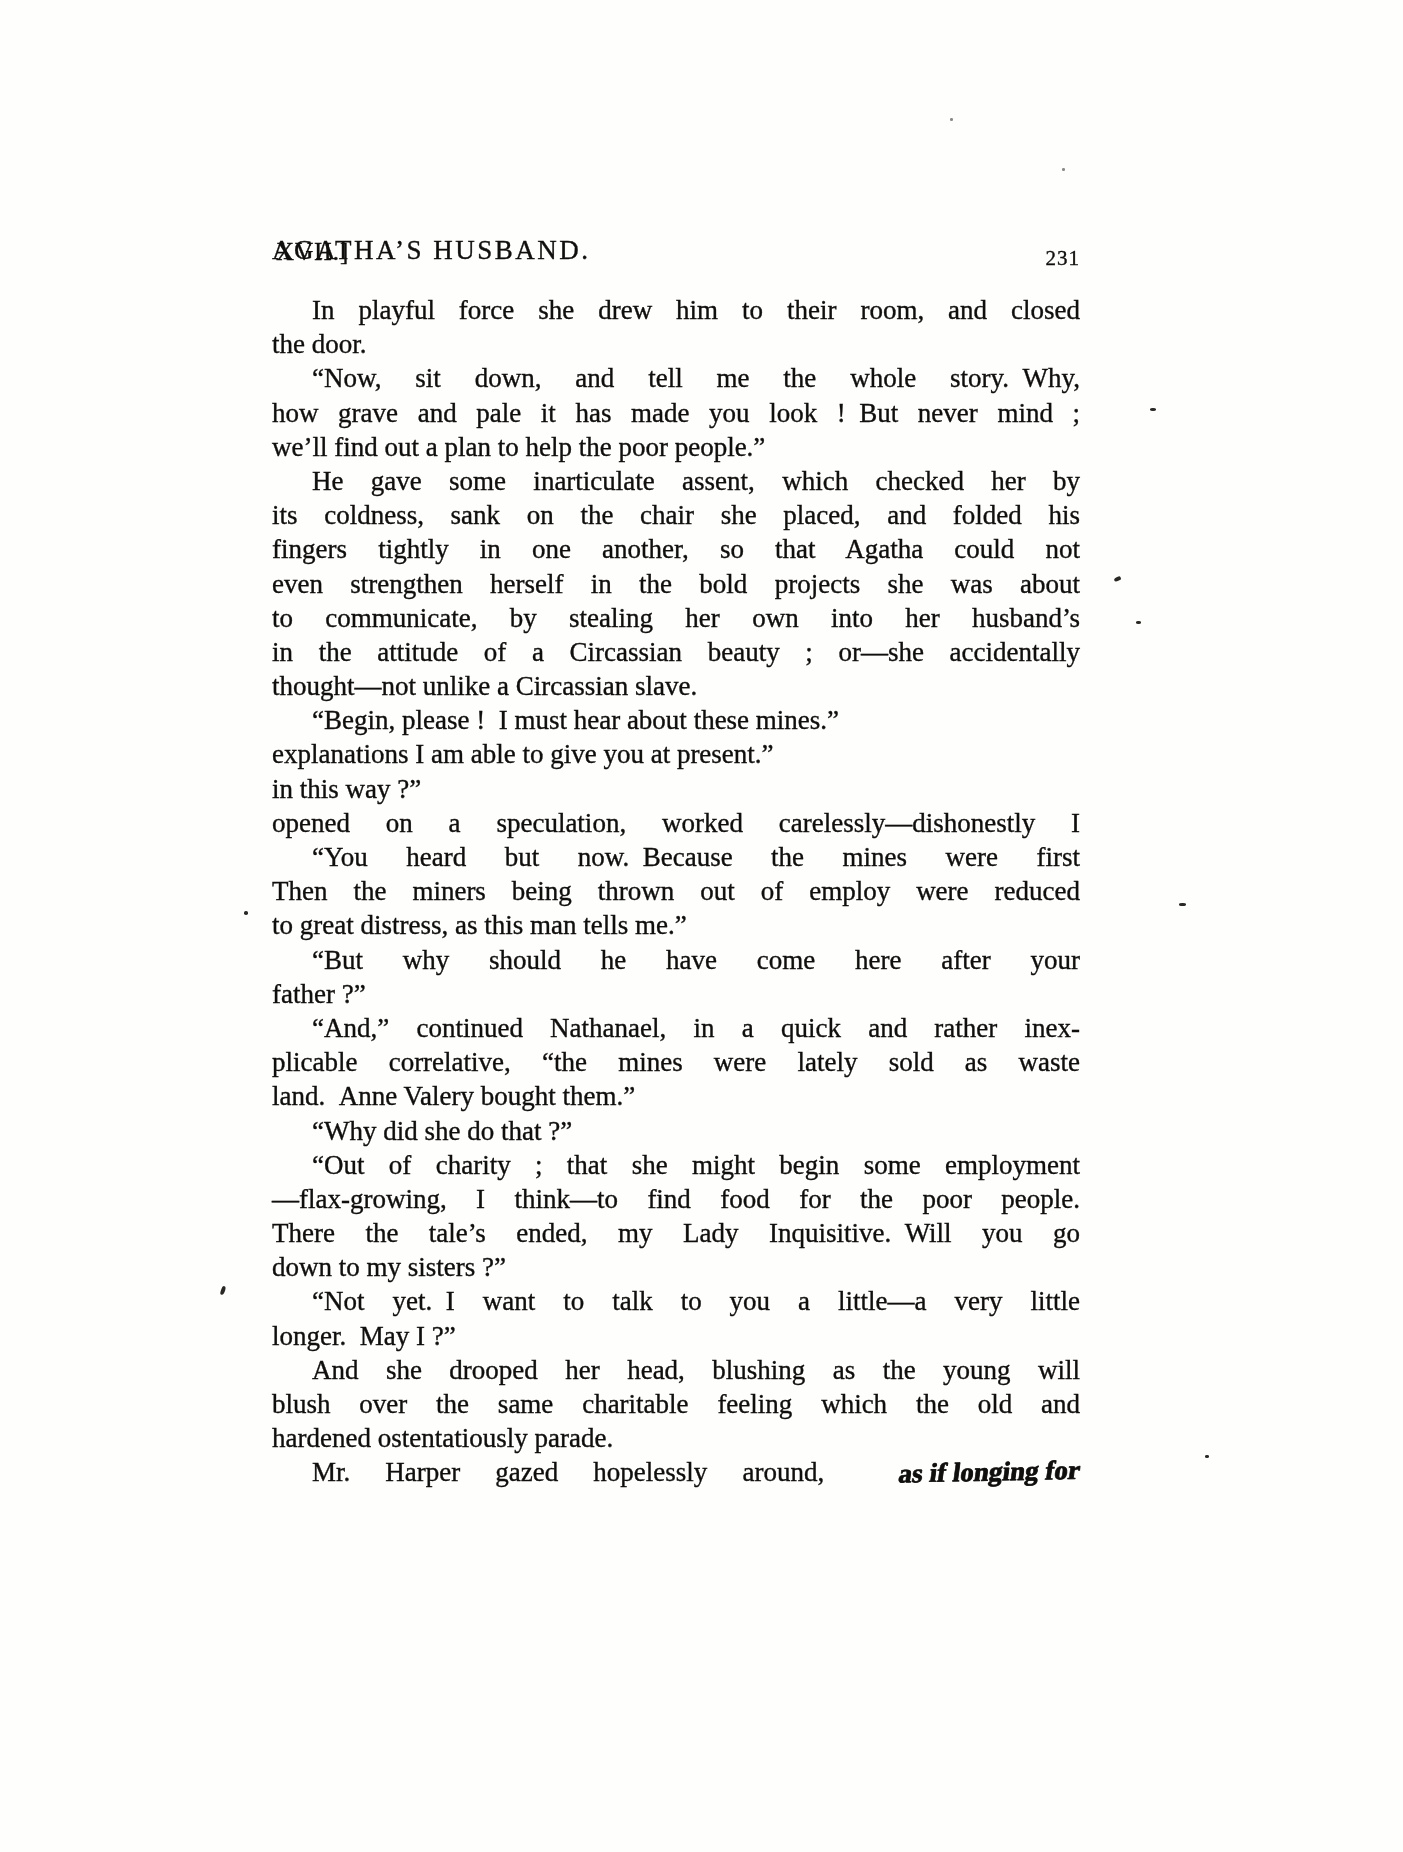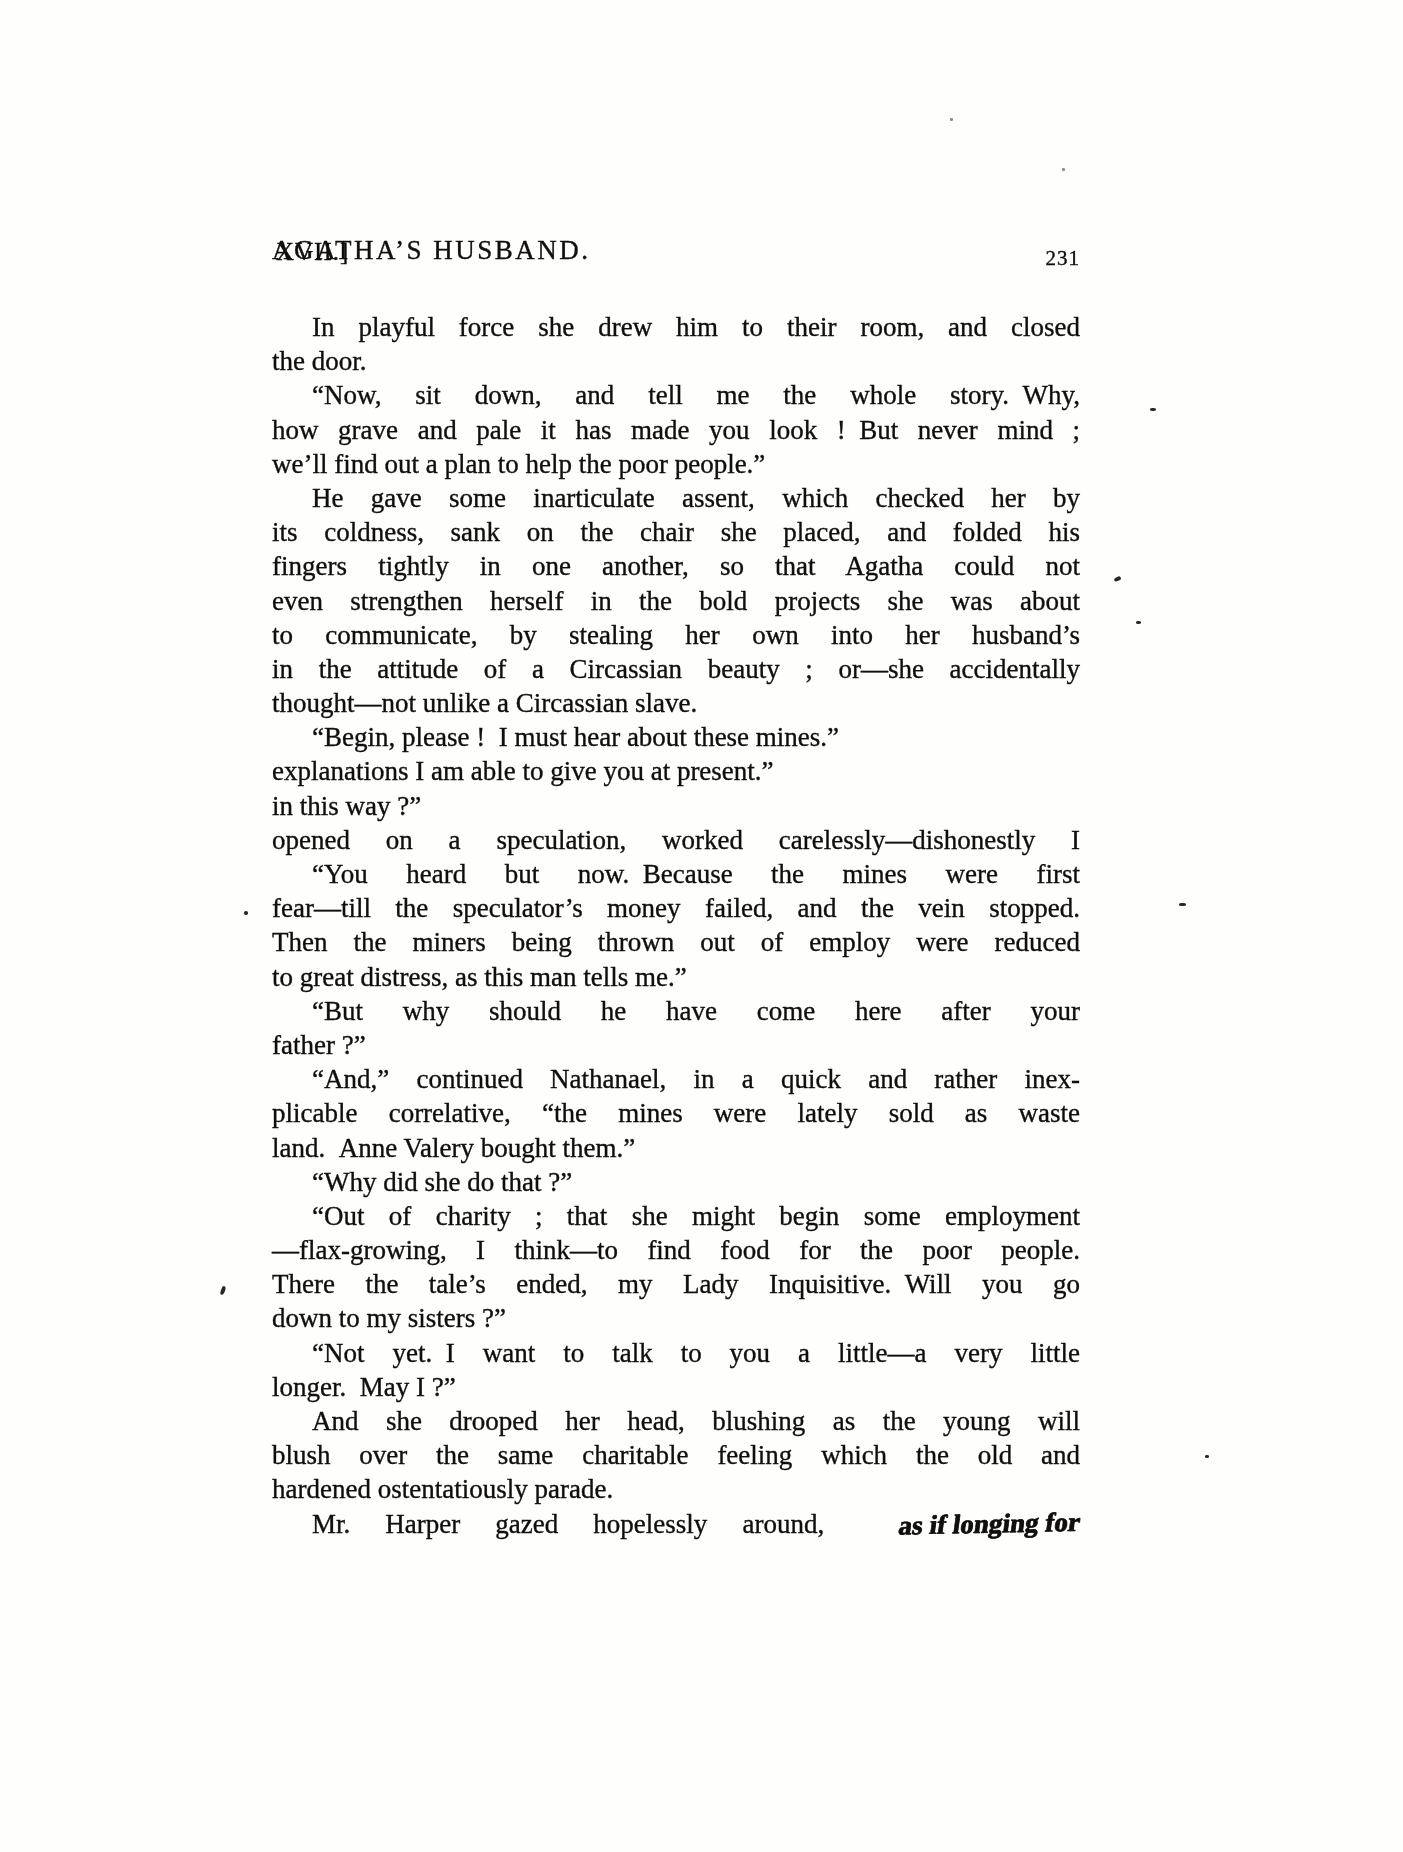--- a/index.html
+++ b/index.html
@@ -15,21 +15,21 @@
 
   
   .header{position:absolute;left:272px;top:228px;width:808px;height:40px;}
   .chapter{position:absolute;left:4px;bottom:2px;font-size:25px;letter-spacing:1px;}
   .running-title{position:absolute;left:0;bottom:2px;width:100%;text-align:left;
                  font-size:27px;letter-spacing:2.5px;}
   .pagenum{position:absolute;right:0;bottom:-3px;font-size:21px;letter-spacing:1px;}
 
   
   .page-body{position:absolute;left:272px;top:293px;width:808px;
-             font-size:27px;line-height:34.2px;margin-top:17px;}
+             font-size:27px;line-height:34.2px;}
   .para{margin:0;padding:0;}
   .ln{text-align:justify;text-align-last:justify;height:34.2px;overflow:visible;
       white-space:normal;}
   .ln.end{text-align-last:left;}
   .ln.ind{text-indent:40px;}
 
   
   .smear{display:inline-block;transform:skewX(-9deg) rotate(-1.2deg);
          font-weight:bold;-webkit-text-stroke:0.6px #100f0d;
          text-shadow:0.6px 0.3px 0.6px rgba(16,15,13,0.7);}
@@ -88,21 +88,20 @@
       <div class="ln end">explanations I am able to give you at present.”</div>
     </div>
 
     <div class="para">
       <div class="ln end">in this way ?”</div>
     </div>
 
     <div class="para">
       <div class="ln">opened on a speculation, worked carelessly—dishonestly I</div>
       <div class="ln ind">“You heard but now. Because the mines were first</div>
-      <div class="ln">fear—till the speculator’s money failed, and the vein stopped.</div>
       <div class="ln">Then the miners being thrown out of employ were reduced</div>
       <div class="ln end">to great distress, as this man tells me.”</div>
     </div>
 
     <div class="para">
       <div class="ln ind">“But why should he have come here after your</div>
       <div class="ln end">father ?”</div>
     </div>
 
     <div class="para">

